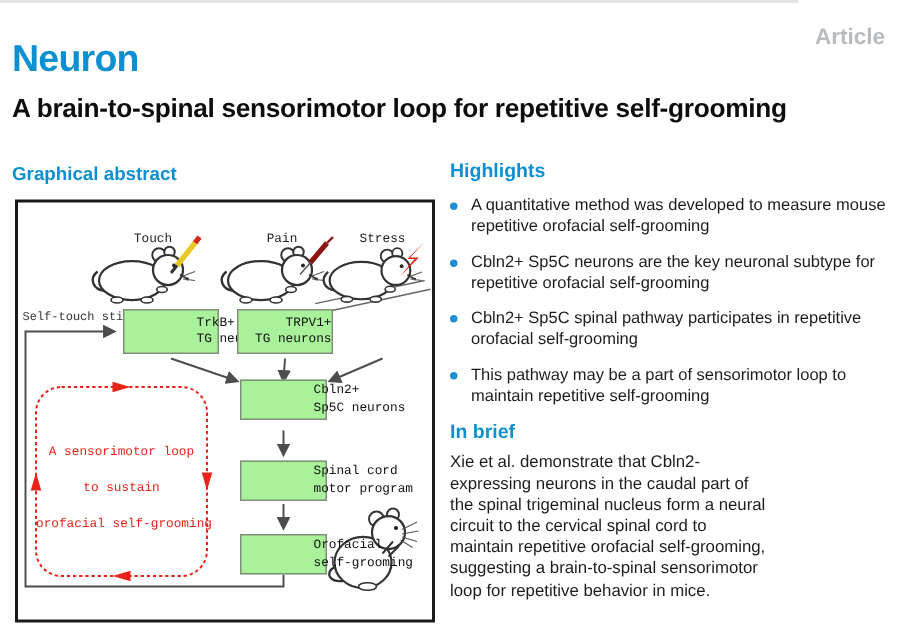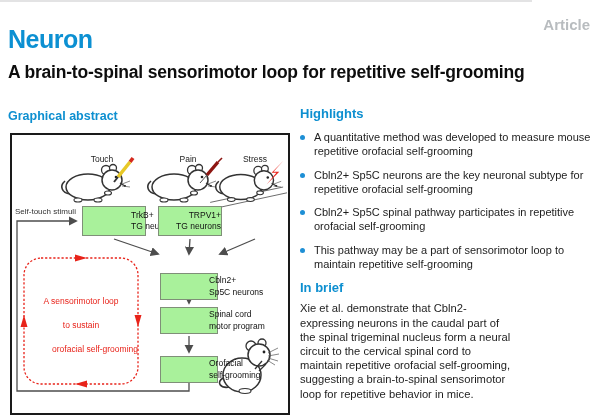--- a/index.html
+++ b/index.html
@@ -13,33 +13,33 @@
                   color:#0c90d2; letter-spacing:-0.5px; }
   .article-type { position:absolute; right:10px; top:16px; font-size:15px; font-weight:bold;
                   color:#b8bcbf; }
   .paper-title { position:absolute; left:8px; top:62px; width:588px; font-size:17.5px;
                  font-weight:bold; color:#0d0d0d; letter-spacing:-0.2px; }
 
   .ga-heading { position:absolute; left:8px; top:109px; font-size:12.5px; font-weight:bold;
                 color:#0d8fd0; }
   .ga-panel { position:absolute; left:10px; top:133px; width:280px; height:282px;
               border:2px solid #1a1a1a; background:#fff; }
-  .ga-inner { position:relative; width:276px; height:196px; }
+  .ga-inner { position:relative; width:276px; height:196px;font-family:Liberation Mono, monospace; }
   .ga-svg { position:absolute; left:0; top:0; }
 
   .ga-label { position:absolute; font-size:8.5px; color:#222; transform:translateX(-50%);
               white-space:nowrap; }
   .gbox { position:absolute; background:#a9f19b; border:1px solid #7f8f78; color:#111;
           font-size:8.5px; line-height:1.3; text-align:center; display:flex;
           flex-direction:column; justify-content:center; }
   .gbox span { white-space:nowrap;padding-left:48px; }
   .b-trkb  { left:70px;  top:71px; width:64px; height:30px; }
   .b-trpv1 { left:146px; top:71px; width:64px; height:30px;align-items:flex-end; }
   .b-crh   { left:212px; top:71px; width:62px; height:30px; }
-  .b-cbln2 { left:148px; top:138px; width:58px; height:27px; }
+  .b-cbln2 { left:148px; top:118px; width:58px; height:27px; }
   .b-spin  { left:148px; top:172px; width:58px; height:27px; }
   .b-oro   { left:148px; top:221px; width:58px; height:27px; }
 
   .self-touch { position:absolute; left:3px; top:72px; font-size:8px; color:#333;
                 white-space:nowrap; }
   .loop-text { position:absolute; left:12px; width:114px; text-align:center; color:#e8231a;
                font-size:8.5px; white-space:nowrap; }
   .lt1 { top:161px; } .lt2 { top:185px; } .lt3 { top:209px;text-align:right; }
 
   .right-col { position:absolute; left:300px; top:106px; width:294px; }

